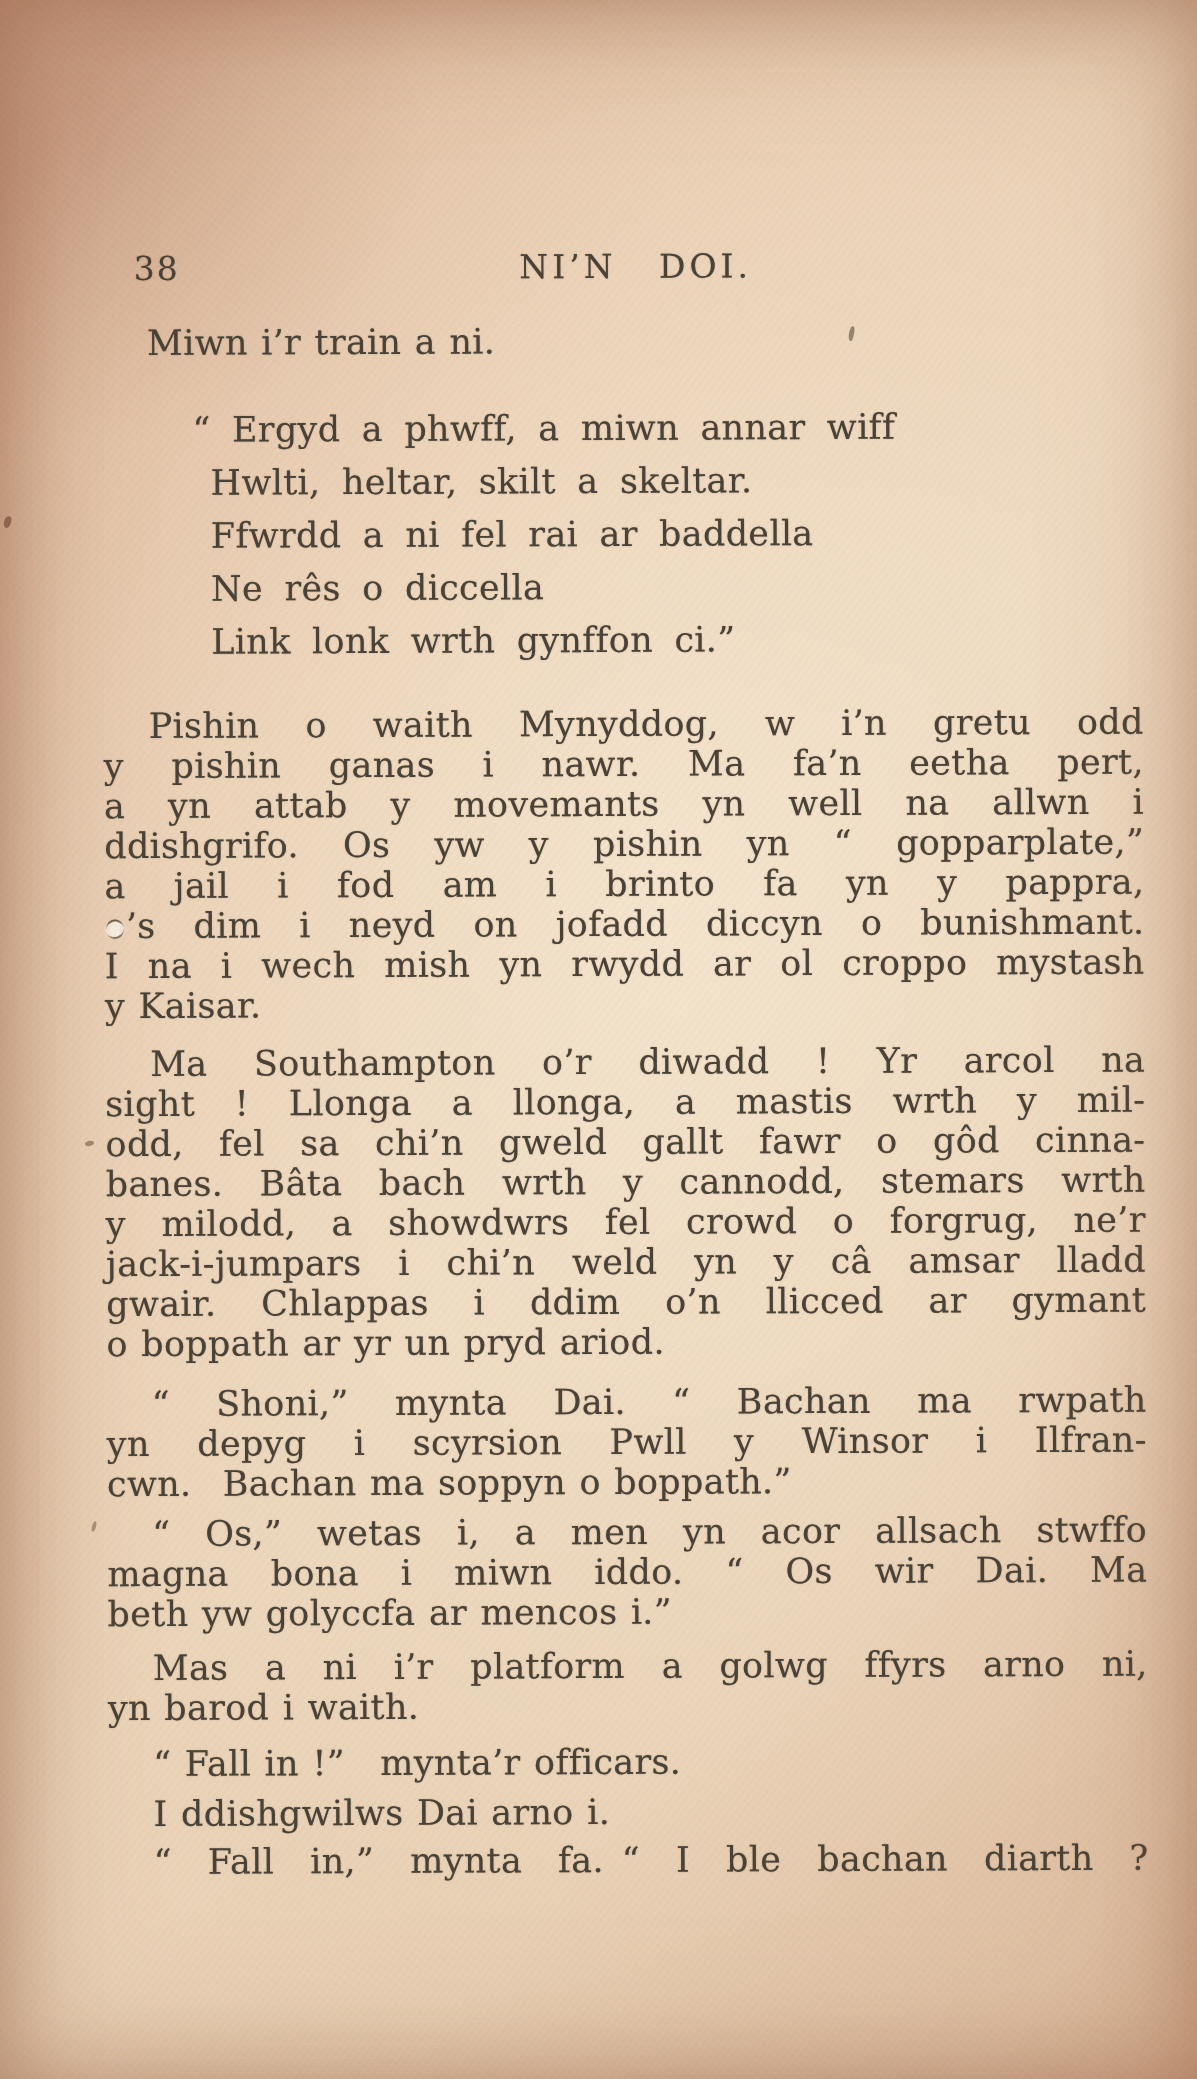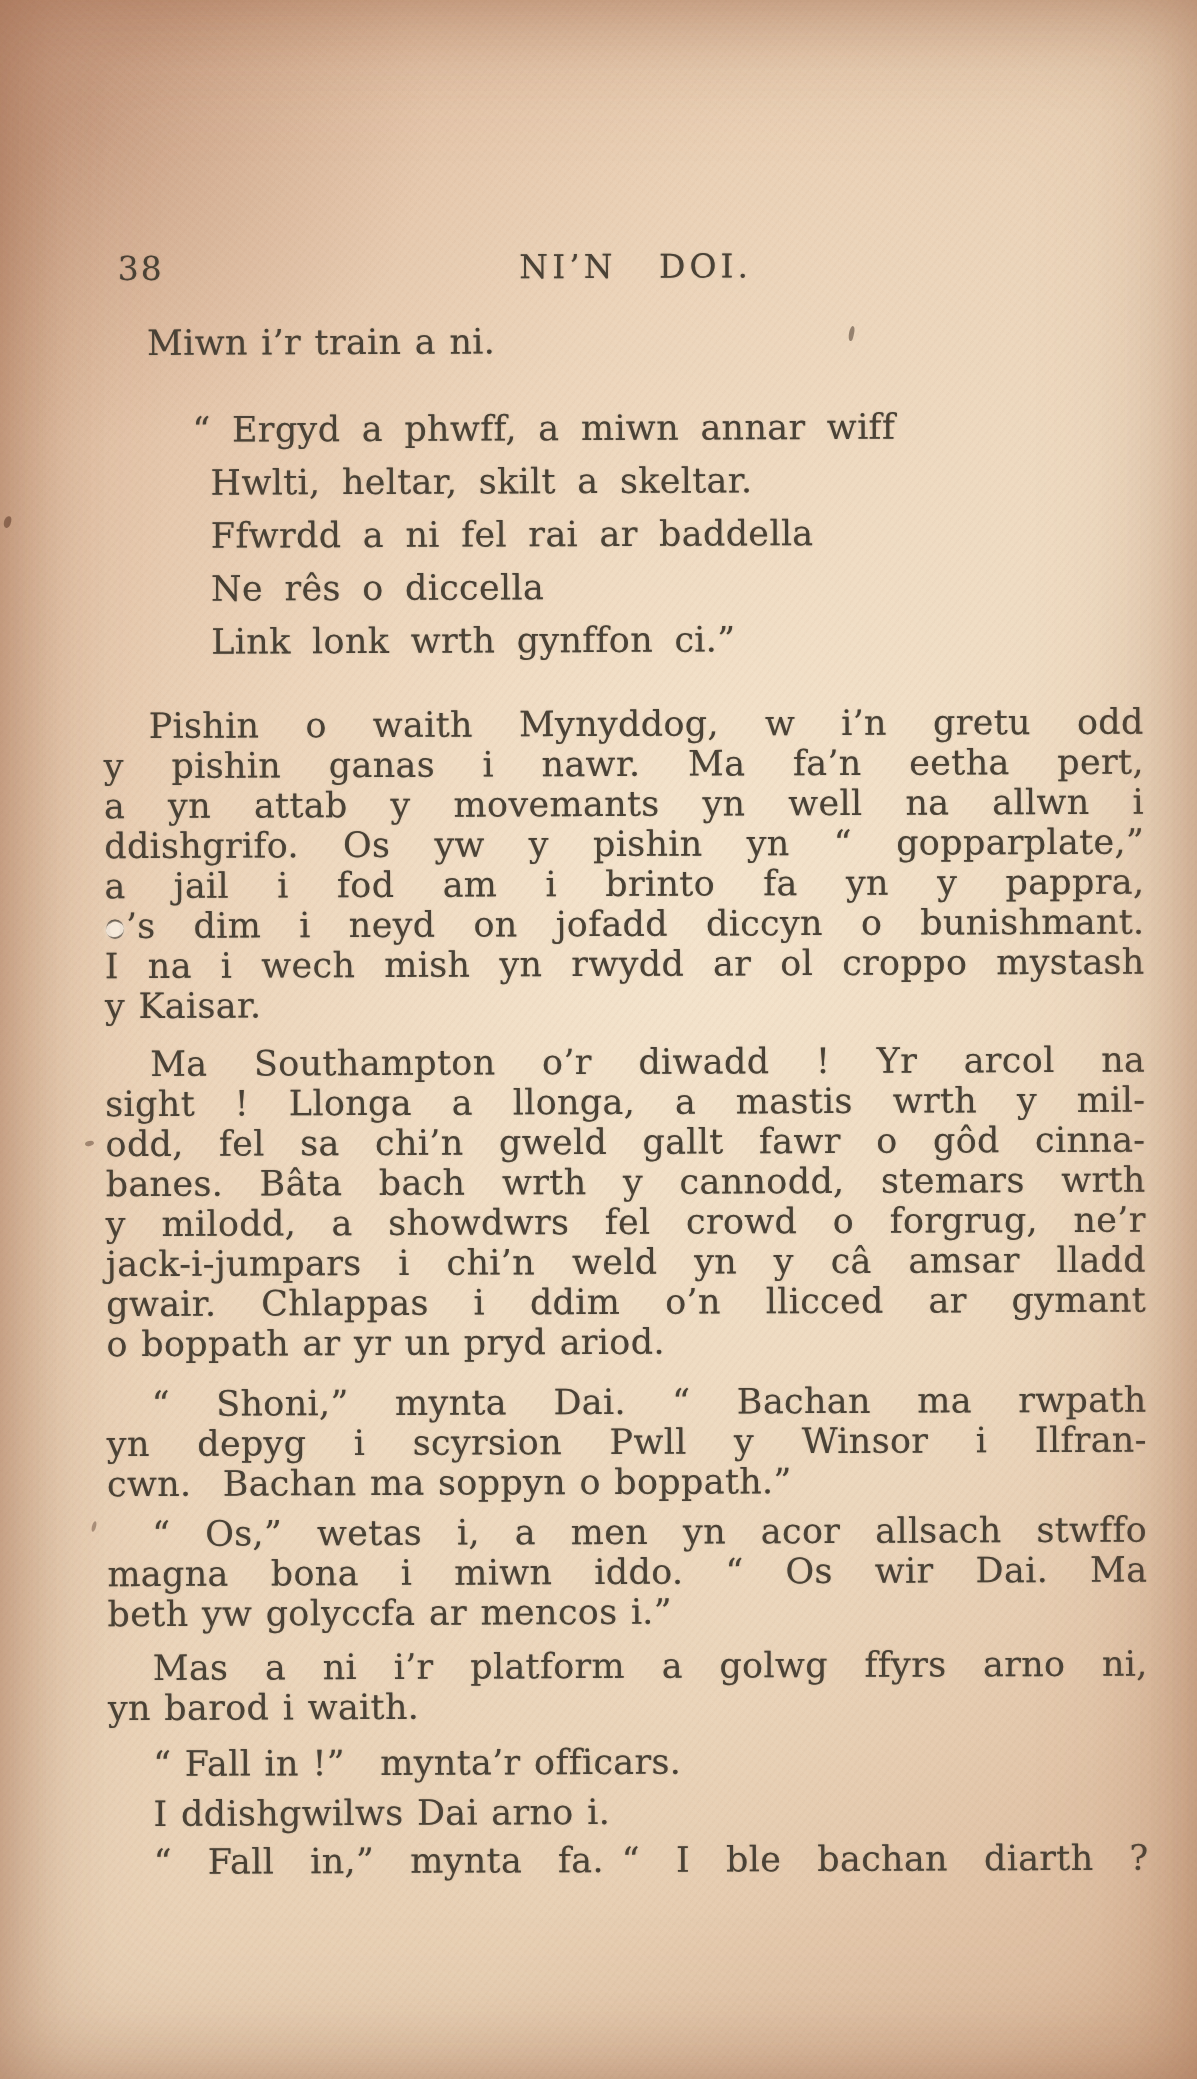--- a/index.html
+++ b/index.html
@@ -32,21 +32,21 @@
   .ink{
     position:absolute;inset:0;
     color:#4a4236;
     transform:rotate(-0.25deg);
     text-shadow:0 0 1.2px rgba(72,60,44,.5);
     letter-spacing:.3px;
     word-spacing:2px;
   }
   .block{position:absolute;left:105px;width:1040px;}
   .header{top:247px;height:42px;font-size:33px;}
-  .pagenum{position:absolute;left:16px;top:0;letter-spacing:2px;}
+  .pagenum{position:absolute;left:32px;top:0;letter-spacing:2px;}
   .title{
     position:absolute;left:0;right:0;top:0;text-align:center;
     transform:translateX(14px);
     letter-spacing:4px;word-spacing:28px;
   }
   .opening{top:320px;font-size:35px;line-height:42px;text-indent:45px;}
   .poem{left:213px;top:402px;width:880px;font-size:35px;line-height:53px;word-spacing:10px;}
   .para{font-size:35px;line-height:40px;}
   .p1{top:704px;}
   .p2{top:1042px;}

